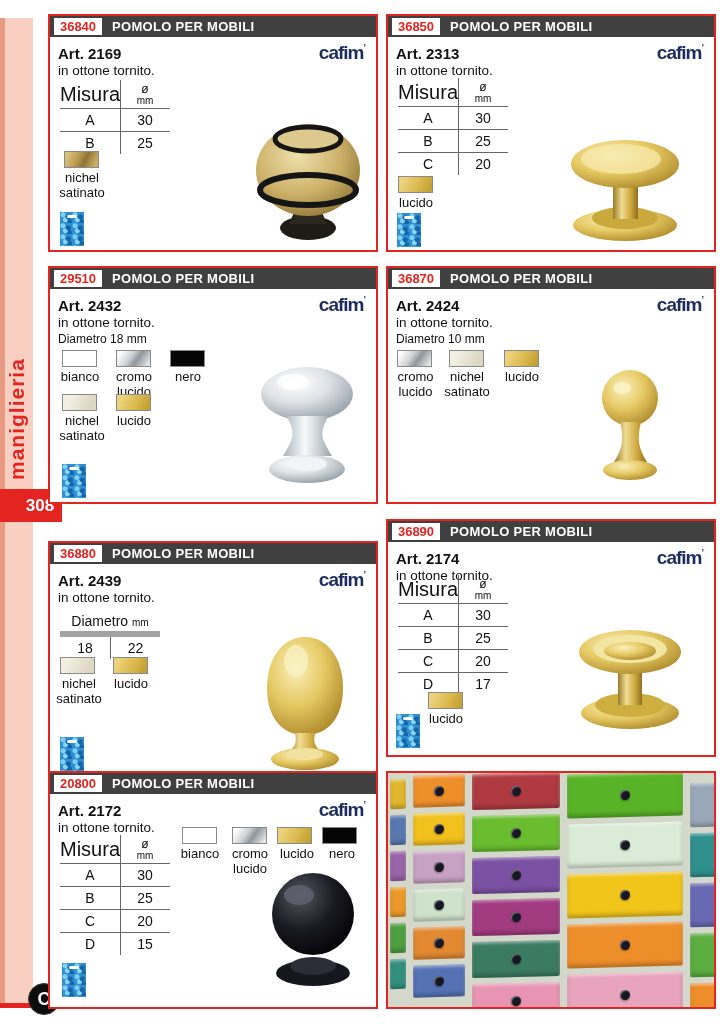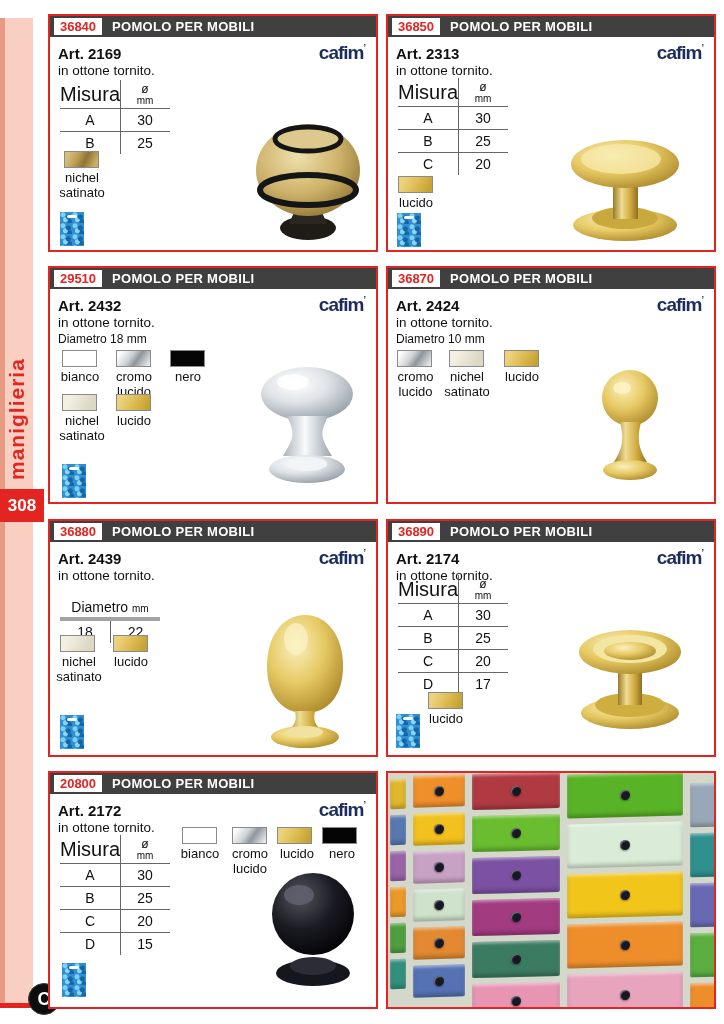--- a/index.html
+++ b/index.html
@@ -6,21 +6,21 @@
   .page{position:relative;width:724px;height:1024px;background:#fff;overflow:hidden;
         font-family:"Liberation Sans","DejaVu Sans",sans-serif;color:#111;}
 
   
   .side-light{position:absolute;left:0;top:18px;width:33px;height:985px;background:#f8cfc0;}
   .side-dark{position:absolute;left:0;top:18px;width:5px;height:985px;background:#e89a82;}
   .side-bottom{position:absolute;left:0;top:1003px;width:33px;height:5px;background:#e32420;}
   .vtext{position:absolute;left:5px;top:200px;height:280px;writing-mode:vertical-rl;
          transform:rotate(180deg);color:#e32420;font-weight:bold;font-size:21px;letter-spacing:1px;}
   .pagenum{position:absolute;left:0;top:489px;width:44px;height:33px;background:#e32420;
-           color:#fff;font-weight:bold;font-size:17px;text-align:center;line-height:33px;}
+           color:#fff;font-weight:bold;font-size:17px;text-align:center;line-height:33px;padding-left:18px;}
   .clogo{position:absolute;left:28px;top:983px;width:32px;height:32px;border-radius:50%;
          background:#0d0d0d;color:#fff;font-weight:bold;font-size:18px;text-align:center;
          line-height:30px;border:1px solid #3a3a3a;box-sizing:border-box;}
 
   
   .panel{position:absolute;width:330px;height:238px;background:#fff;
          border:2px solid #e32420;box-sizing:border-box;}
   .hdr{position:absolute;left:0;top:0;right:0;height:21px;background:#404040;}
   .code{position:absolute;left:4px;top:2px;width:48px;height:17px;background:#fff;
         color:#e32420;font-weight:bold;font-size:13px;text-align:center;line-height:17px;}
@@ -40,21 +40,21 @@
   .mhead .hc1{width:60px;text-align:right;font-size:20px;line-height:28px;}
   .mhead .hc2{width:50px;text-align:center;padding-top:3px;}
   .dsym{display:block;font-size:12px;line-height:12px;}
   .dmm{display:block;font-size:10px;line-height:11px;}
   .mrow{display:flex;height:22px;line-height:22px;border-top:1px solid #666;font-size:14px;}
   .mrow .rc1{width:60px;text-align:center;}
   .mrow .rc2{width:50px;text-align:center;}
 
   
   .dtable{position:absolute;left:10px;width:100px;text-align:center;}
-  .dthead{font-size:14px;height:20px;line-height:20px;border-bottom:4px solid #a3a3a3;margin-top:8px;}
+  .dthead{font-size:14px;height:20px;line-height:20px;border-bottom:6px solid #a3a3a3;}
   .dthead .unit{font-size:10px;}
   .dtrow{display:flex;height:22px;line-height:22px;font-size:14px;}
   .dtrow .dc{width:50px;box-sizing:border-box;}
   .dtrow .dc+.dc{border-left:1px solid #666;}
 
   
   .sw{position:absolute;width:35px;height:17px;border:1px solid #8a8a8a;box-sizing:border-box;}
   .f-bronzo{background:linear-gradient(115deg,#d9c07c 10%,#b99b4e 40%,#8f7335 60%,#cbae64 90%);}
   .f-lucido{background:linear-gradient(115deg,#ecd27c 15%,#dcba50 55%,#c5a234 90%);}
   .f-cromo{background:linear-gradient(125deg,#fdfdfd 10%,#cfd3d6 40%,#8f969c 60%,#e8eaec 95%);}
@@ -257,21 +257,21 @@
     <div class="flab" style="left:46px;top:101px;width:66px">nichel satinato</div>
     <div class="flab" style="left:104px;top:101px;width:60px">lucido</div>
     <svg class="knob" style="left:200px;top:100px" width="85" height="120" viewBox="0 0 85 120">
       <circle cx="42" cy="30" r="28" fill="url(#kgold)"></circle>
       <path d="M32 54 C36 70 35 80 26 94 L59 94 C50 80 49 70 53 54 Z" fill="url(#kgoldl)"></path>
       <ellipse cx="42" cy="102" rx="27" ry="10" fill="url(#kgold)"></ellipse>
       <ellipse cx="34" cy="20" rx="9" ry="6" fill="#fbf3c8" opacity="0.85"></ellipse>
     </svg>
   </div>
 
-  <div class="panel" style="left:48px;top:519px">
+  <div class="panel" style="left:48px;top:541px">
     <div class="hdr">
       <div class="code">36880</div>
       <div class="ptitle">POMOLO PER MOBILI</div>
     </div>
     <div class="logo"><span class="cafim">cafim</span><span class="cafim-mark">’</span></div>
     <div class="art">Art. 2439</div>
     <div class="mat">in ottone tornito.</div>
     <div class="dtable" style="top:68px">
       <div class="dthead"><span>Diametro</span> <span class="unit">mm</span></div>
       <div class="dtrow">

